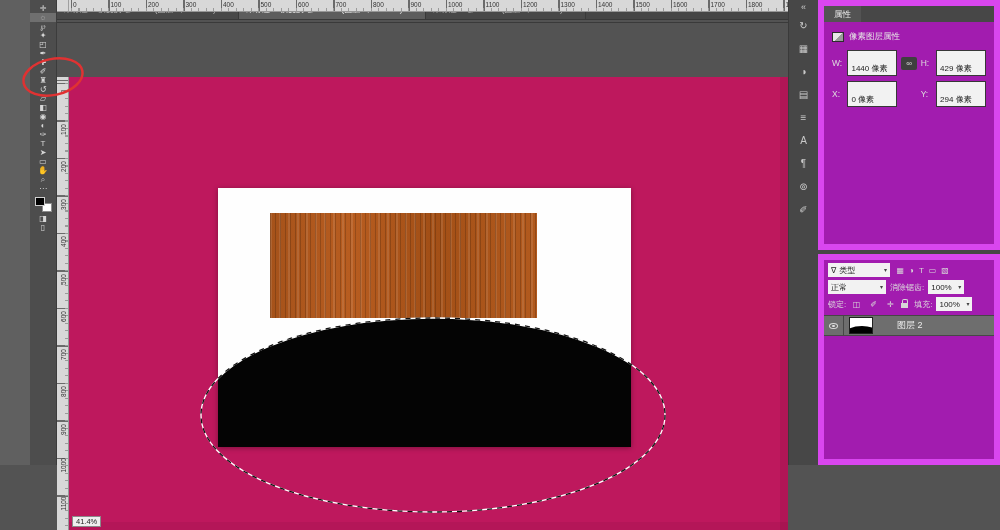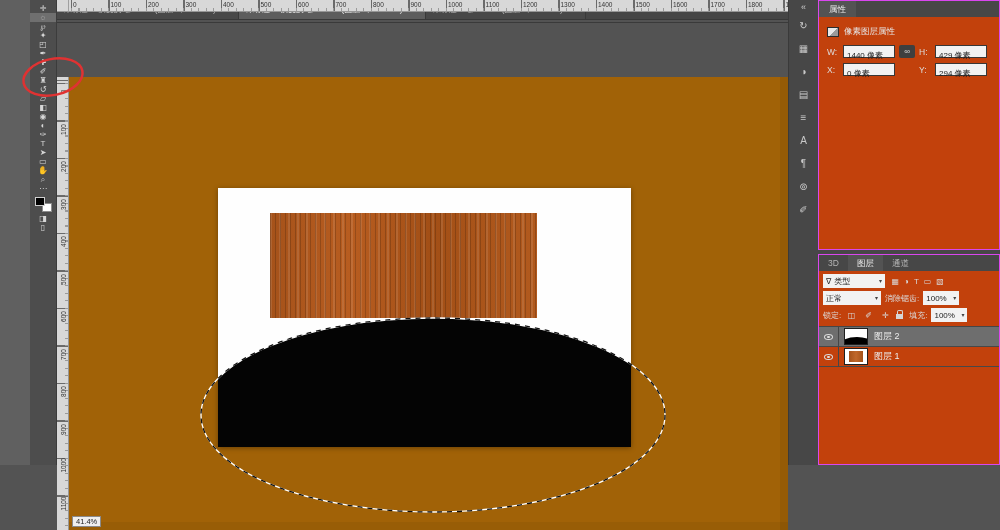--- a/index.html
+++ b/index.html
@@ -48,71 +48,71 @@
   .fg{position:absolute;left:0;top:0;width:10px;height:9px;border:1px solid #cfcfcf;z-index:2}
   .bgc{position:absolute;right:0;bottom:0;width:10px;height:9px;border:1px solid #8d8d8d}
   
   #rulercorner{position:absolute;left:57px;top:65;width:12px;height:12px;background:#d8d8d8;border-right:1px solid #a0a0a0;border-bottom:1px solid #979797}
   #hruler{position:absolute;left:69px;top:65;width:719px;height:12px;background-color:#d8d8d8;border-bottom:1px solid #979797;background-image:repeating-linear-gradient(90deg,#6a6a6a 0 1px,transparent 1px 37.5px);background-position:2px 0}
   #hruler::after{content:"";position:absolute;left:2px;right:0;bottom:0;height:3px;background:repeating-linear-gradient(90deg,#9a9a9a 0 1px,transparent 1px 7.5px)}
   .hlabel{position:absolute;top:1px;font-size:6.5px;color:#333}
   #vruler{position:absolute;left:57px;top:77px;width:12px;height:453px;background-color:#d8d8d8;border-right:1px solid #979797;background-image:repeating-linear-gradient(180deg,#6a6a6a 0 1px,transparent 1px 37.5px);background-position:0 6px}
   #vruler::before{content:"";position:absolute;top:6px;bottom:0;right:0;width:3px;background:repeating-linear-gradient(180deg,#9a9a9a 0 1px,transparent 1px 7.5px)}
   .vlabel{position:absolute;left:0;width:12px;height:9px;line-height:9px;font-size:6.5px;color:#333;text-align:center;transform:rotate(-90deg)}
-  #canvas{position:absolute;left:69px;top:77px;width:719px;height:453px;background:#a16207;overflow:hidden}
+  #canvas{position:absolute;left:69px;top:77px;width:719px;height:453px;background:#be185d;overflow:hidden}
   .vtrack{position:absolute;right:0;top:0;width:8px;height:100%;background:rgba(0,0,0,.07)}
   .htrack{position:absolute;left:0;bottom:0;width:100%;height:8px;background:rgba(0,0,0,.05)}
   #document{position:absolute;left:149px;top:111px;width:413px;height:259px;background:#fefefe;box-shadow:0 1px 5px rgba(0,0,0,.35);overflow:hidden}
   #wood{position:absolute;left:52px;top:25px;width:267px;height:105px;
     background-image:
       repeating-linear-gradient(90deg,rgba(0,0,0,.18) 0 1px,transparent 1px 5px),
       repeating-linear-gradient(90deg,rgba(255,255,255,.10) 0 2px,transparent 2px 9px),
       linear-gradient(90deg,#a5521a,#b85d20 30%,#a24f16 60%,#b25a1e)}
   #dome{position:absolute;left:-17px;top:130px;width:464px;height:194px;background:#040404;border-radius:50%}
   #ants{position:absolute;left:0;top:0;pointer-events:none}
   #zoomfield{position:absolute;left:3px;bottom:3px;background:#efefef;color:#222;font-size:7.5px;height:11px;line-height:10px;padding:0 3px;border:1px solid #8a8a8a}
   
   #dockicons{position:absolute;left:788px;top:65;width:30px;height:465px;background:#474747;border-left:1px solid #3a3a3a}
   .dockicon{height:23px;line-height:23px;text-align:center;color:#c9c9c9;font-size:10px}
   .dockicon.collapse{height:14px;line-height:14px;font-size:9px}
   #panels{position:absolute;left:818px;top:65;width:182px;height:465px;background:#474747}
-  .panelbox{position:absolute;left:0;width:182px;background:#c2410c;border:1px solid #d946ef}
+  .panelbox{position:absolute;left:0;width:182px;background:#a21caf;border:6px solid #d946ef}
   #propspanel{top:0;height:250px}
   #layerspanel{top:254px;height:211px}
   .panel-tabs{height:16px;background:#474747;display:flex}
   .ptab,.ltab{font-size:8.5px;padding:0 10px;line-height:16px;color:#b5b5b5}
   .ptab{background:#535353;color:#ececec}
   .ltab{padding:0 9px}
   .ltab.active{background:#535353;color:#ececec}
   .pheadrow{display:flex;align-items:center;gap:5px;margin:9px 8px 7px}
   .pxicon{width:12px;height:10px;border:1px solid #2c2c2c;background:linear-gradient(135deg,#e8e8e8 50%,#9a9a9a 50%)}
   .phead{font-size:8.5px;color:#e6e6e6}
   .prow{display:flex;align-items:center;gap:4px;margin:5px 8px}
   .plabel{font-size:8.5px;color:#dedede;width:12px}
-  .pfield{background:#f2f2f2;border:1px solid #373737;color:#1c1c1c;font-size:8px;height:13px;line-height:12px;padding:4px 3px;width:52px}
+  .pfield{background:#f2f2f2;border:1px solid #373737;color:#1c1c1c;font-size:8px;height:13px;line-height:12px;padding:12px 3px;width:52px}
   .linkbtn{background:#3f3f3f;color:#ddd;font-size:8px;width:16px;height:13px;line-height:13px;text-align:center;border-radius:2px}
   .linkspacer{width:16px}
   .lprow{display:flex;align-items:center;gap:4px;margin:3px 4px;font-size:8px}
   .lfield{background:#f2f2f2;color:#1c1c1c;font-size:8px;height:14px;line-height:13px;padding:0 3px;display:inline-flex;align-items:center}
   #filterbox{width:62px;gap:3px}
   .w60{width:58px}.w42{width:36px}
   .small{font-size:8px;color:#dcdcdc}
   .ficon{font-size:8px;color:#d8d8d8;margin:0 2.5px}
   #filtericons{display:inline-flex;align-items:center}
   #lockicons{display:inline-flex;align-items:center;gap:5px;margin-right:2px}
   #layerlist{margin-top:4px;border-top:1px solid #464646}
   .lrow{height:20px;display:flex;align-items:center;border-bottom:1px solid #484848;position:relative}
   .lrow.selected{background:#6e6e6e}
   .eyebox{width:20px;height:20px;border-right:1px solid #464646;display:flex;align-items:center;justify-content:center;flex:none}
   .eye{width:9px;height:6px;border:1px solid #ddd;border-radius:50%;position:relative}
   .eye::after{content:"";position:absolute;left:2px;top:1px;width:2.5px;height:2.5px;border-radius:50%;background:#ddd}
   .lthumb{width:24px;height:17px;border:1px solid #1f1f1f;background:#fff;position:relative;overflow:hidden;margin-left:5px;flex:none}
   .lthumb.black-dome::after{content:"";position:absolute;left:-5px;top:8px;width:34px;height:16px;background:#000;border-radius:50%}
   .lthumb.orange-rect::after{content:"";position:absolute;left:4px;top:2px;right:4px;bottom:2px;background:linear-gradient(90deg,#a5521a,#c0672a 50%,#a5521a)}
-  .lname{font-size:9px;color:#ececec;margin-left:6px;white-space:nowrap}
+  .lname{font-size:9px;color:#ececec;margin-left:24px;white-space:nowrap}
   .locksym{display:inline-block;width:7px;height:5px;background:#d6d6d6;position:relative;margin-top:3px}
   .locksym::before{content:"";position:absolute;left:1px;top:-4px;width:3.5px;height:3.5px;border:1px solid #d6d6d6;border-bottom:none;border-radius:2px 2px 0 0}
   .rowlock{margin-left:auto;margin-right:9px}
   #annotation{position:absolute;left:16px;top:52px;pointer-events:none}
 </style>
 </head>
 <body>
 
 <div id="titlebar">
   <div id="logo">Ps</div>
@@ -301,25 +301,20 @@
     <div class="prow">
       <span class="plabel">X:</span>
       <span class="pfield">0 像素</span>
       <span class="linkspacer"></span>
       <span class="plabel">Y:</span>
       <span class="pfield">294 像素</span>
     </div>
   </div>
 
   <div id="layerspanel" class="panelbox">
-    <div class="panel-tabs" id="layertabs">
-        <span class="ltab">3D</span>
-        <span class="ltab active">图层</span>
-        <span class="ltab">通道</span>
-      </div>
     <div class="lprow">
       <span class="lfield dd" id="filterbox">
         <span>∇</span>
         <span>类型</span>
       </span>
       <span id="filtericons">
           <span class="ficon">▦</span>
           <span class="ficon">◑</span>
           <span class="ficon">T</span>
           <span class="ficon">▭</span>
@@ -343,26 +338,19 @@
       <span class="lfield dd w42">100%</span>
     </div>
     <div id="layerlist">
         <div class="lrow selected">
           <div class="eyebox">
             <span class="eye"></span>
           </div>
           <div class="lthumb black-dome"></div>
           <span class="lname">图层 2</span>
         </div>
-        <div class="lrow">
-          <div class="eyebox">
-            <span class="eye"></span>
-          </div>
-          <div class="lthumb orange-rect"></div>
-          <span class="lname">图层 1</span>
-        </div>
       </div>
   </div>
 </div>
 
 <svg id="annotation" width="74" height="50">
   <ellipse cx="37" cy="25" rx="30" ry="18" fill="none" stroke-width="2.5" transform="rotate(-12 37 25)" stroke="#e03232"></ellipse>
 </svg>
 
 </body></html>

